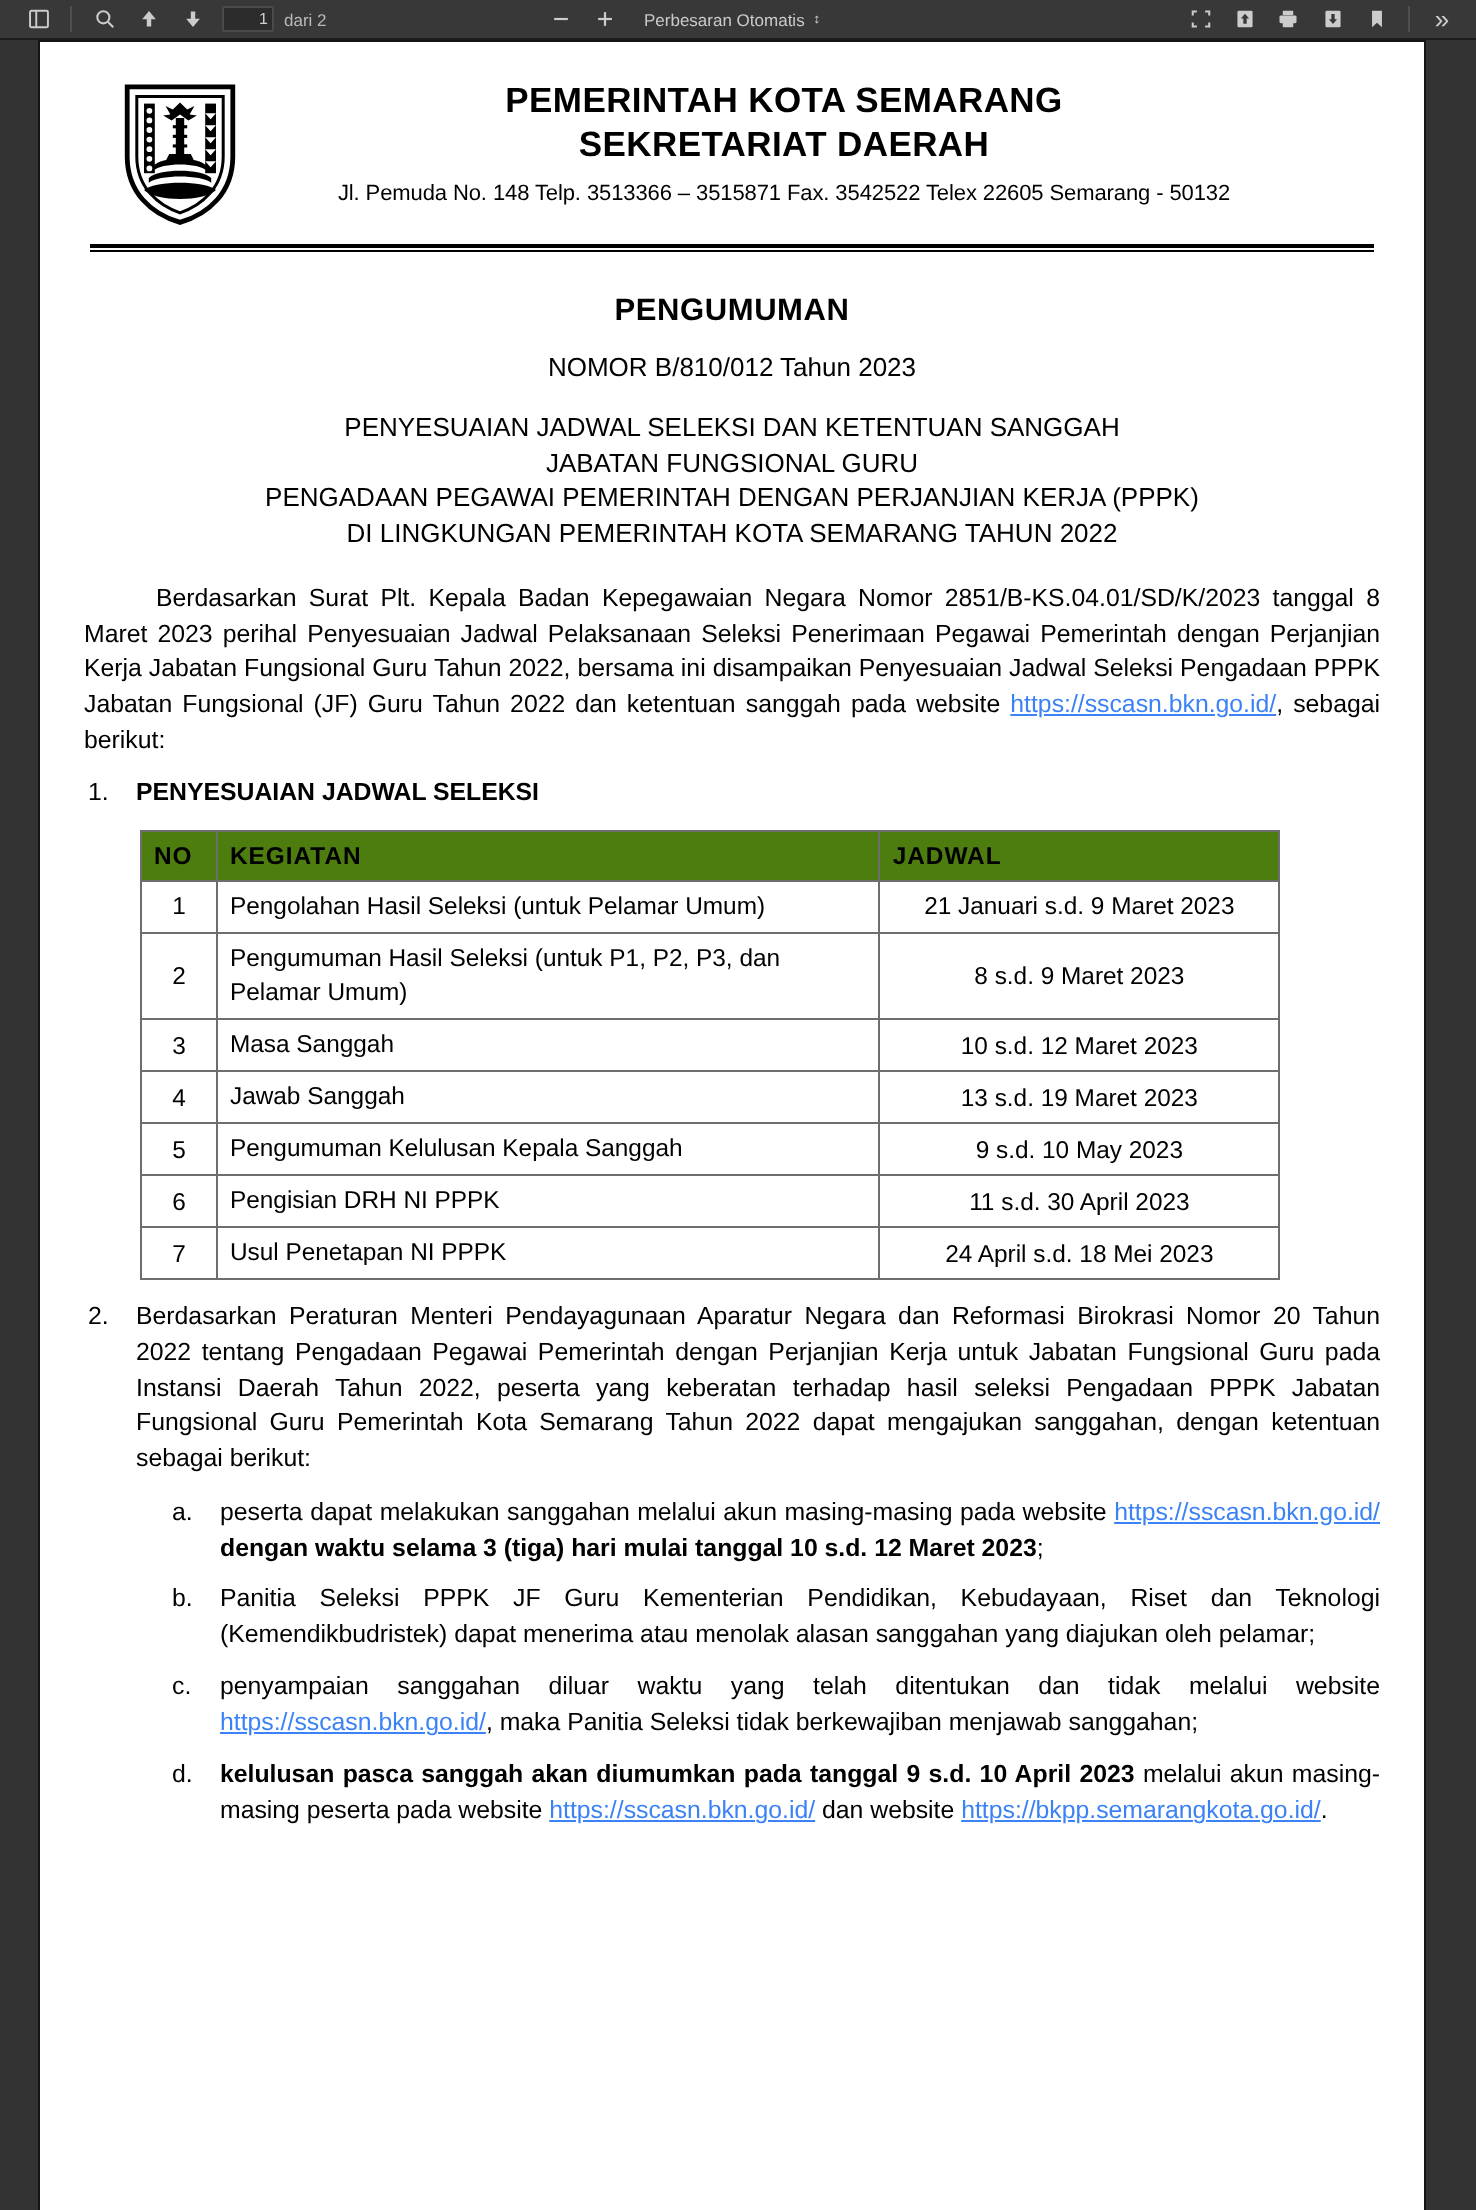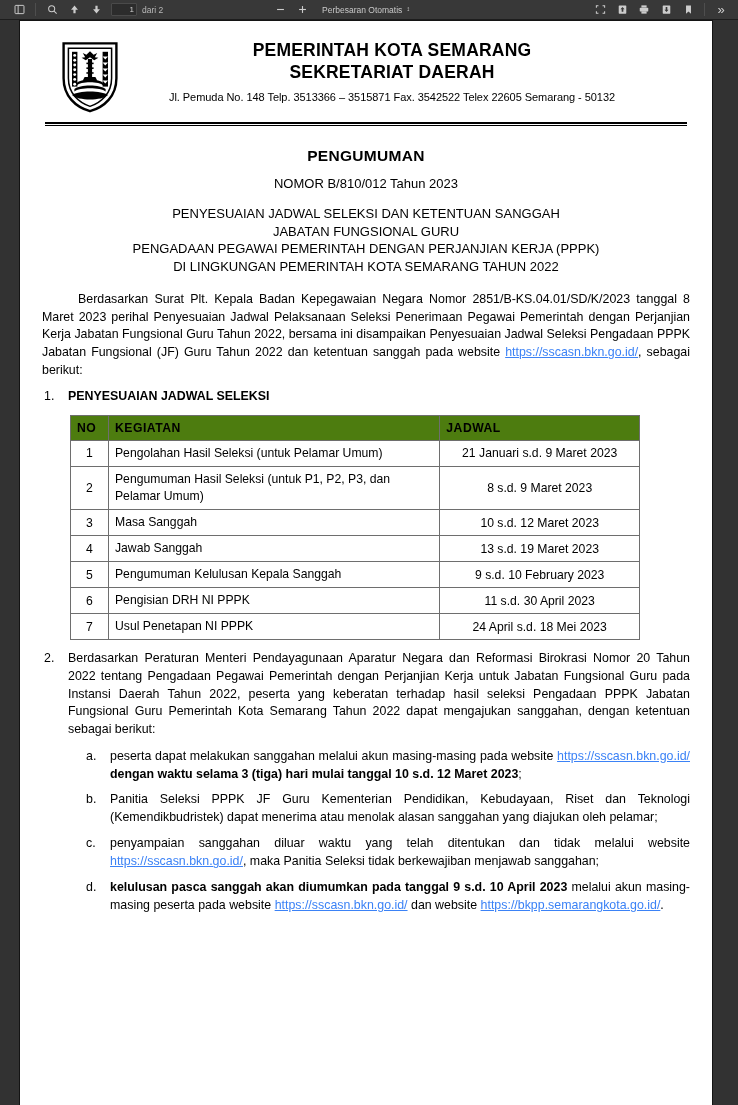--- a/index.html
+++ b/index.html
@@ -444,21 +444,21 @@
               <td class="col-jad">10 s.d. 12 Maret 2023</td>
             </tr>
             <tr>
               <td class="col-no">4</td>
               <td class="col-keg">Jawab Sanggah</td>
               <td class="col-jad">13 s.d. 19 Maret 2023</td>
             </tr>
             <tr>
               <td class="col-no">5</td>
               <td class="col-keg">Pengumuman Kelulusan Kepala Sanggah</td>
-              <td class="col-jad">9 s.d. 10 February 2023</td>
+              <td class="col-jad">9 s.d. 10 May 2023</td>
             </tr>
             <tr>
               <td class="col-no">6</td>
               <td class="col-keg">Pengisian DRH NI PPPK</td>
               <td class="col-jad">11 s.d. 30 April 2023</td>
             </tr>
             <tr>
               <td class="col-no">7</td>
               <td class="col-keg">Usul Penetapan NI PPPK</td>
               <td class="col-jad">24 April s.d. 18 Mei 2023</td>

